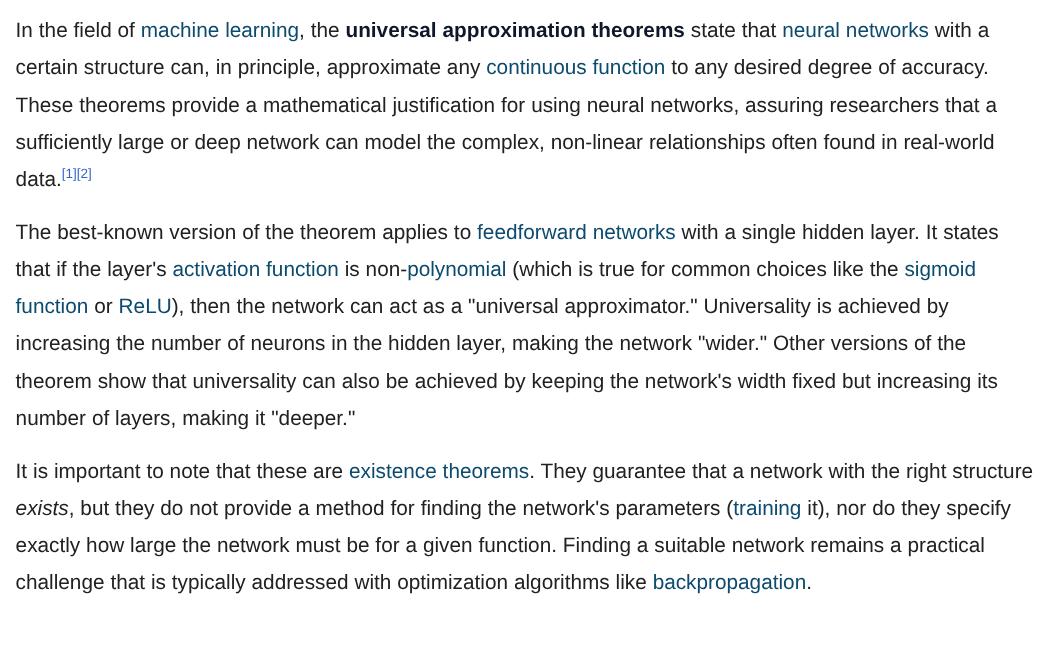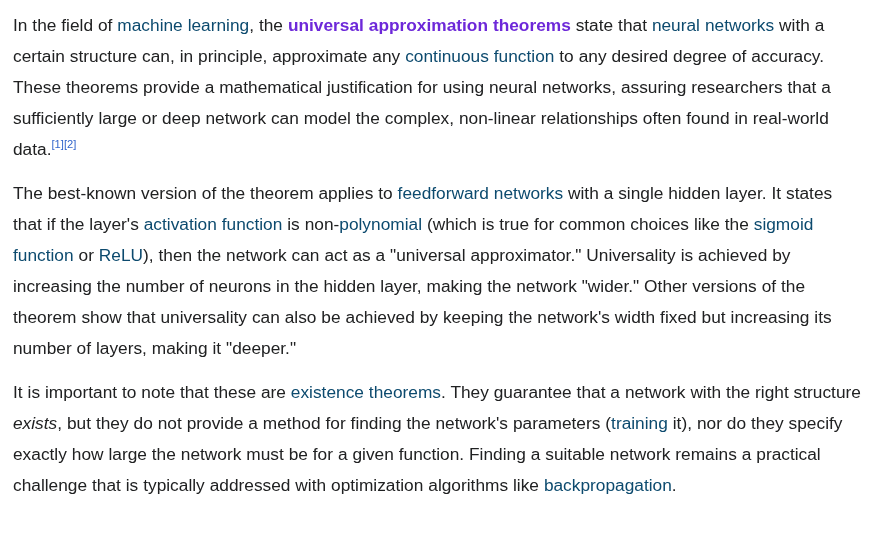--- a/index.html
+++ b/index.html
@@ -31,21 +31,21 @@
   p.para:last-child {
     margin-bottom: 0;
   }
   a.link {
     color: #0c4a6e;
     text-decoration: none;
     cursor: pointer;
   }
   b.bold {
     font-weight: bold;
-    color: #6d28d9;
+    color: #0f172a;
   }
   i.ital {
     font-style: italic;
   }
   sup.cite {
     font-size: 11.2px;
     line-height: 1;
     vertical-align: super;
   }
   sup.cite a.link {

